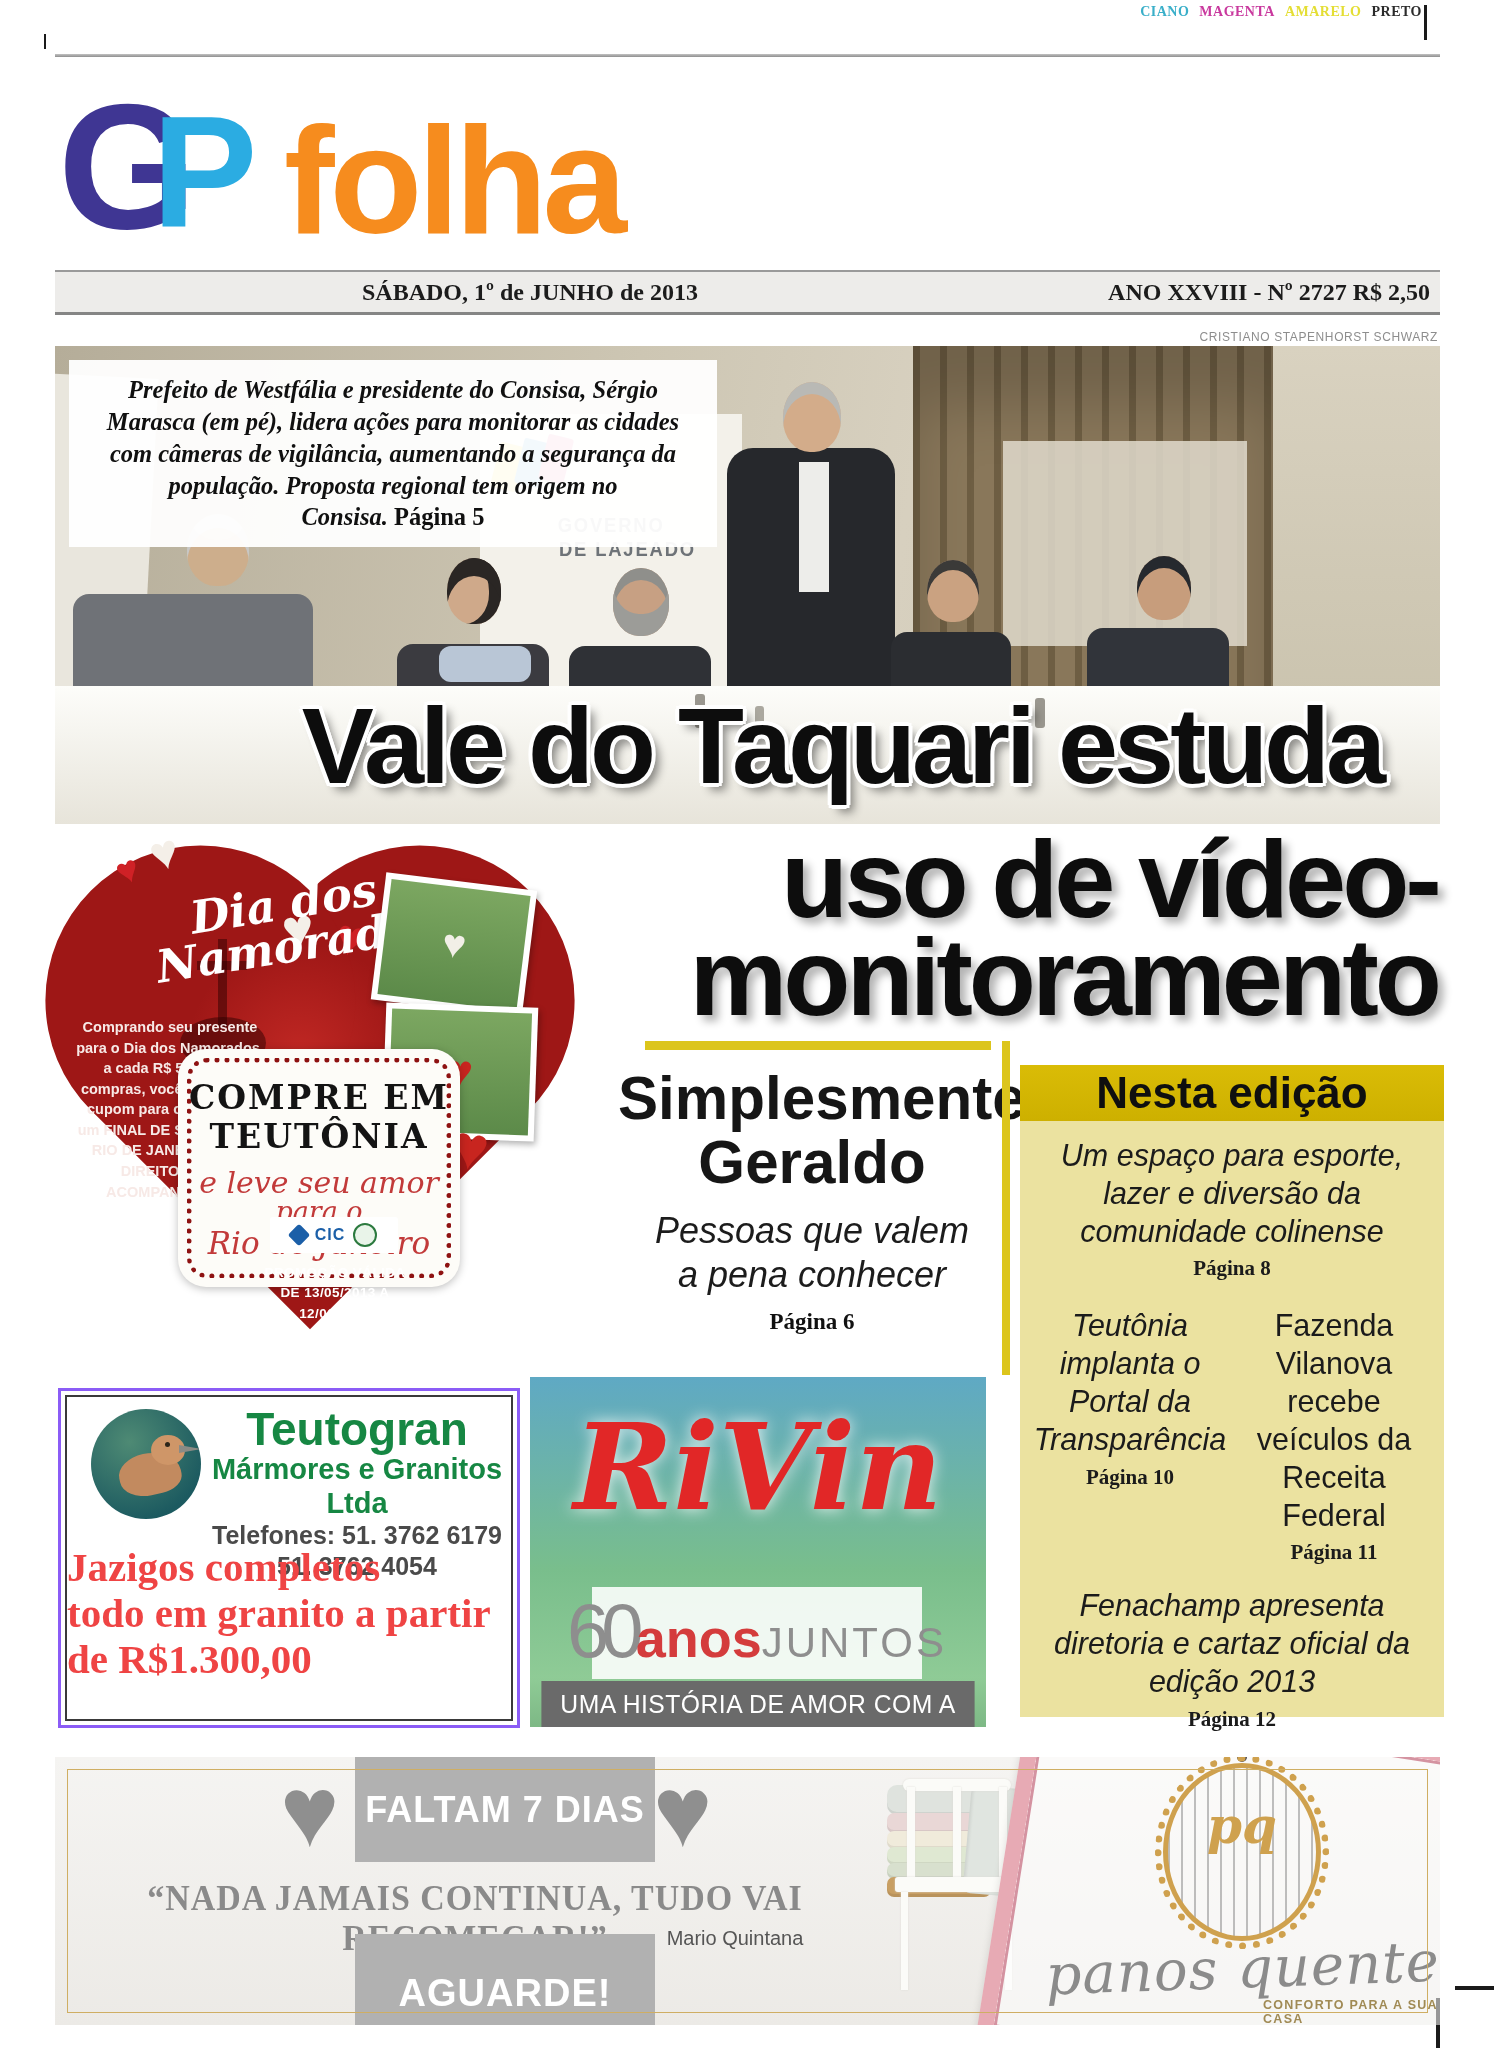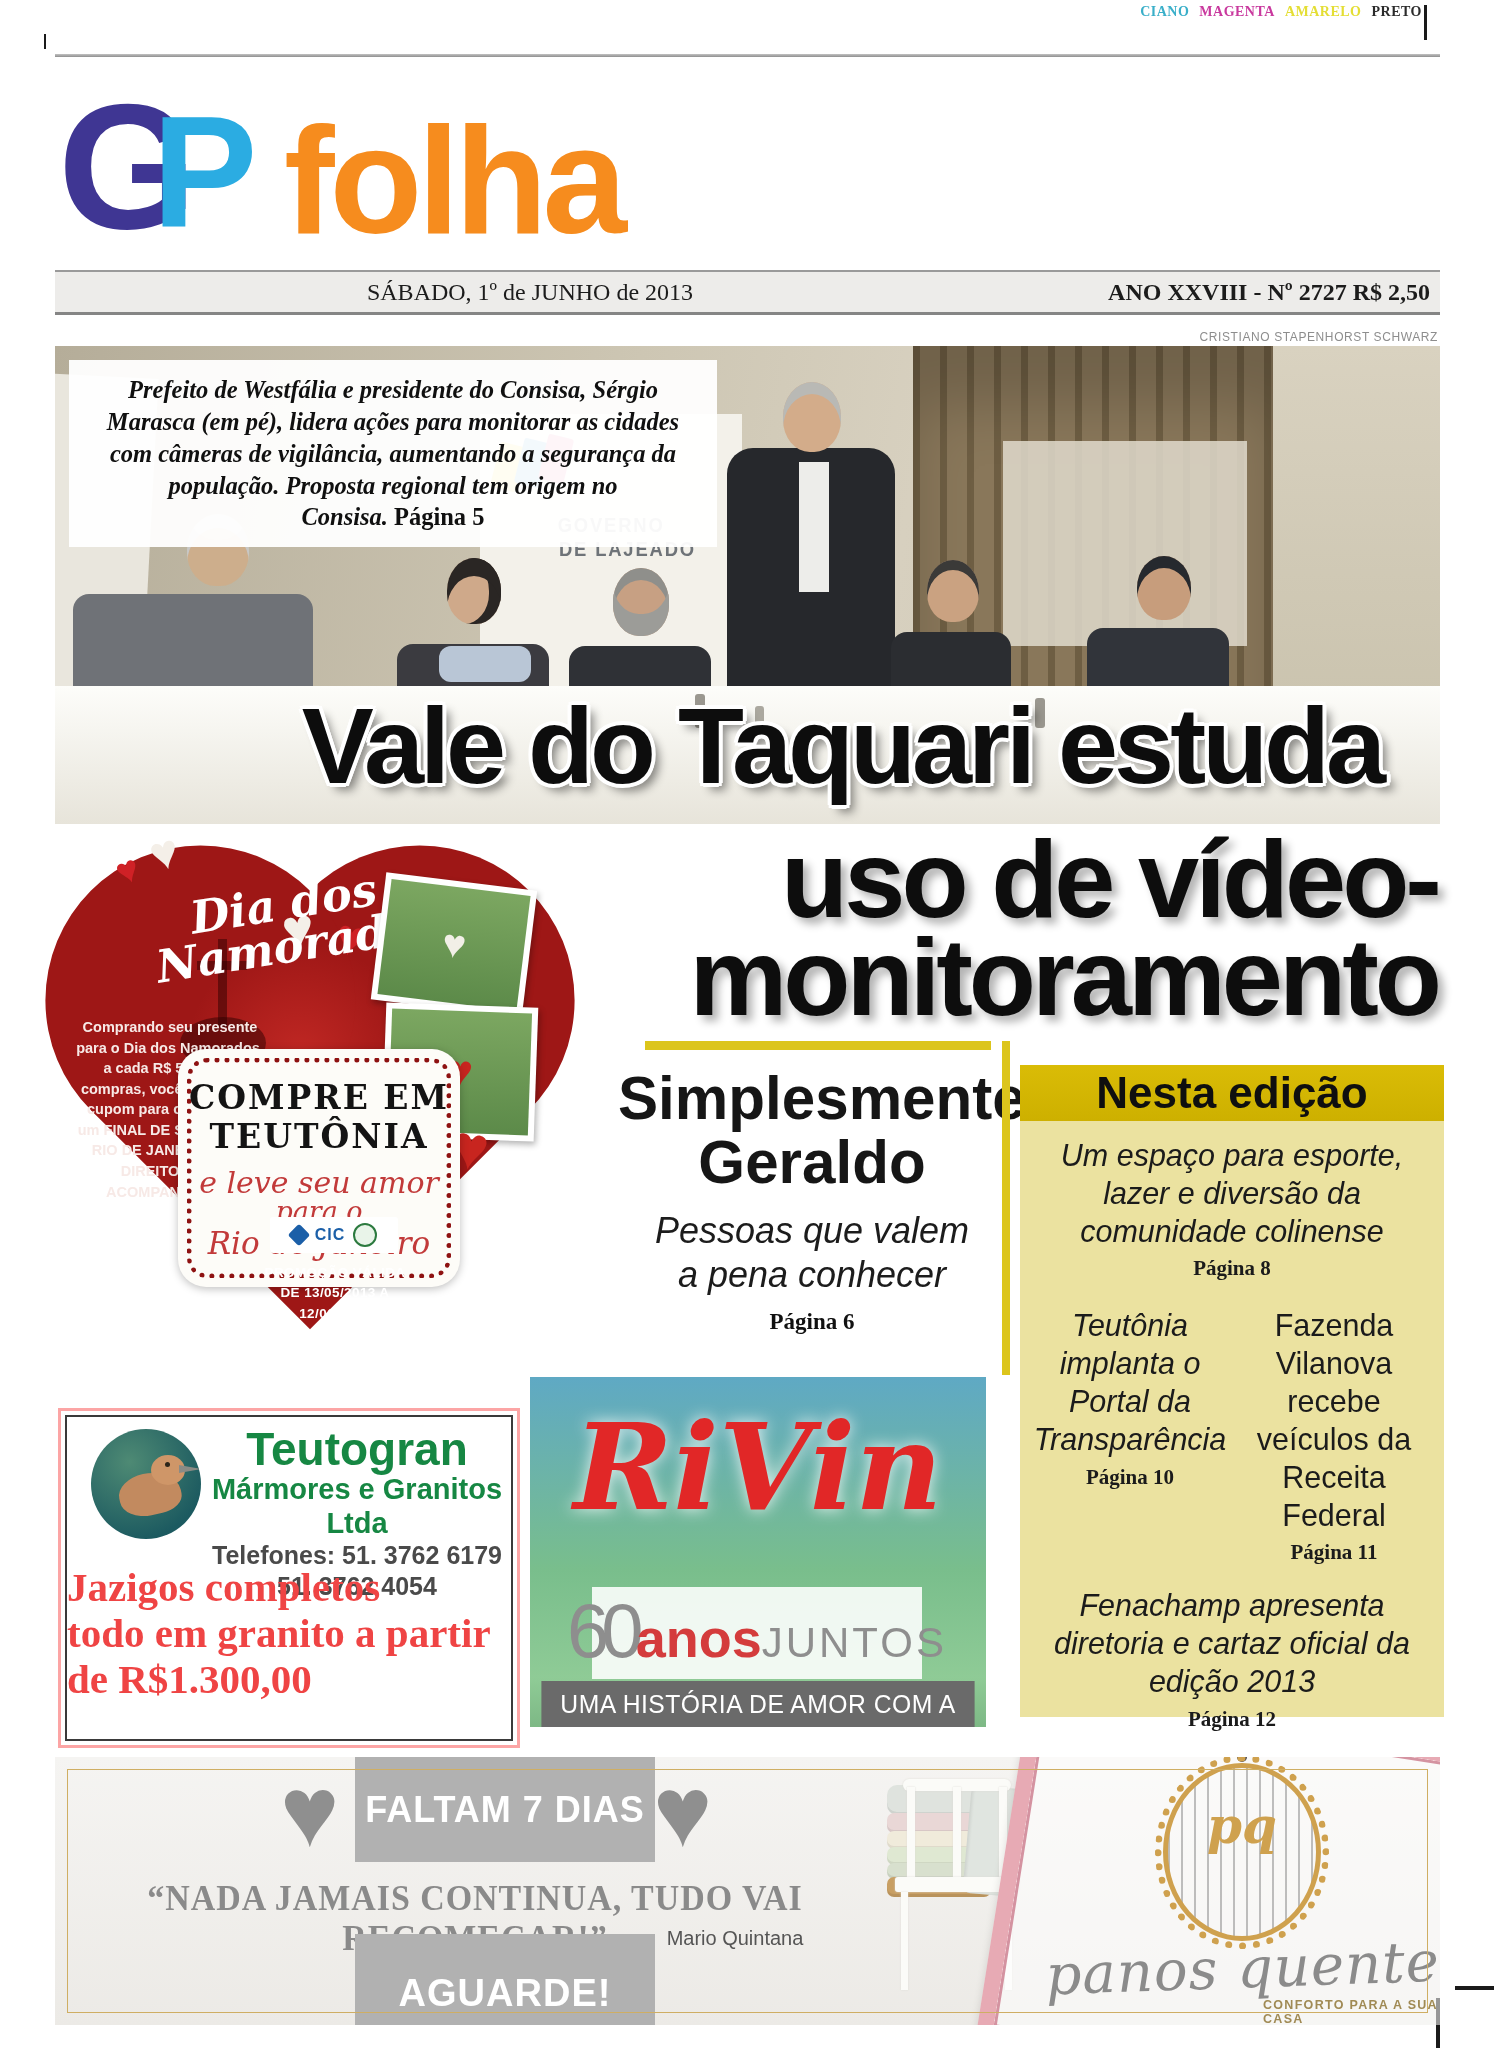--- a/index.html
+++ b/index.html
@@ -16,21 +16,21 @@
   .rule-top{left:55px;top:54px;width:1385px;height:3px;background:linear-gradient(#c2c2c2,#8f8f8f);}
   .logo-g{left:58px;top:78px;font-size:178px;line-height:1;font-weight:700;color:#3f3693;z-index:2;}
   .logo-p{left:152px;top:92px;font-size:158px;line-height:1;font-weight:700;color:#2bace2;z-index:3;}
   .folha{left:284px;top:104px;font-size:152px;line-height:1;font-weight:700;color:#f68c1e;letter-spacing:-5px;z-index:2;}
   .popular{left:664px;top:58px;font-size:233px;line-height:1;font-weight:700;color:#1b76bc;letter-spacing:-13px;z-index:4;}
 
   
   .datebar{left:55px;top:270px;width:1385px;height:40px;background:#edecea;
            border-top:2px solid #9a9a9a;border-bottom:3px solid #858585;z-index:1;}
   .datebar .d1{position:absolute;left:250px;top:7px;width:450px;text-align:center;
-               font-family:"Liberation Serif",serif;font-weight:400;font-size:24px;color:#1c1c1c;}
+               font-family:"Liberation Serif",serif;font-weight:700;font-size:24px;color:#1c1c1c;}
   .datebar .d2{position:absolute;right:10px;top:7px;font-family:"Liberation Serif",serif;
                font-weight:700;font-size:24px;color:#1c1c1c;}
   .credit{top:330px;right:56px;font-size:12px;color:#8d8d8d;letter-spacing:.6px;}
 
   
   .photo{left:55px;top:346px;width:1385px;height:478px;overflow:hidden;
          background:linear-gradient(100deg,#b5ad99 0%,#cdc6b3 40%,#d7d0bf 60%,#c8c0ab 100%);}
   .screen-left{left:-15px;top:30px;width:110px;height:330px;background:#e9e6dd;transform:rotate(3deg);}
   .wood{left:858px;top:0;width:362px;height:478px;
         background:repeating-linear-gradient(90deg,#6e5e43 0 7px,#89775a 7px 27px);
@@ -103,21 +103,21 @@
             font-size:44px;font-weight:700;color:#0f0f0f;transform:none;}
   .n-body{padding:16px 8px 0 8px;}
   .ni{text-align:center;font-size:30.5px;line-height:1.24;color:#1b1b1b;}
   .it{font-style:italic;}
   .pg{font-family:"Liberation Serif",serif;font-style:normal;font-weight:700;font-size:21px;margin-top:5px;}
   .n-cols{display:flex;margin-top:26px;margin-bottom:22px;}
   .n-cols>div{flex:1;padding:0 4px;}
   .mt{margin-top:24px;}
 
   
-  .teu{left:58px;top:1388px;width:456px;height:334px;background:#fff;border:3px solid #fca5a5;margin-top:20px;}
+  .teu{left:58px;top:1388px;width:456px;height:334px;background:#fff;border:3px solid #8b5cf6;}
   .teu-in{position:absolute;inset:4px;border:2px solid #3a3a3a;}
   .bird{position:absolute;left:24px;top:12px;width:110px;height:110px;border-radius:50%;
         background:radial-gradient(circle at 35% 30%,#4e8a74,#1c5a60 75%);overflow:hidden;}
   .teu-head{position:absolute;left:140px;top:8px;width:300px;text-align:center;}
   .t-name{color:#168743;font-weight:700;font-size:46px;line-height:1.05;}
   .t-sub{color:#168743;font-weight:700;font-size:29px;line-height:1.15;}
   .t-tel{color:#4a4a4a;font-weight:700;font-size:25px;line-height:1.25;}
   .t-offer{position:absolute;left:0;top:148px;width:100%;
            font-family:"Liberation Serif",serif;font-weight:700;font-size:41px;line-height:1.12;color:#ef4444;}
   .t-foot{position:absolute;left:0;top:288px;width:100%;text-align:center;font-weight:700;font-size:21px;line-height:1.25;color:#1a1a1a;}

